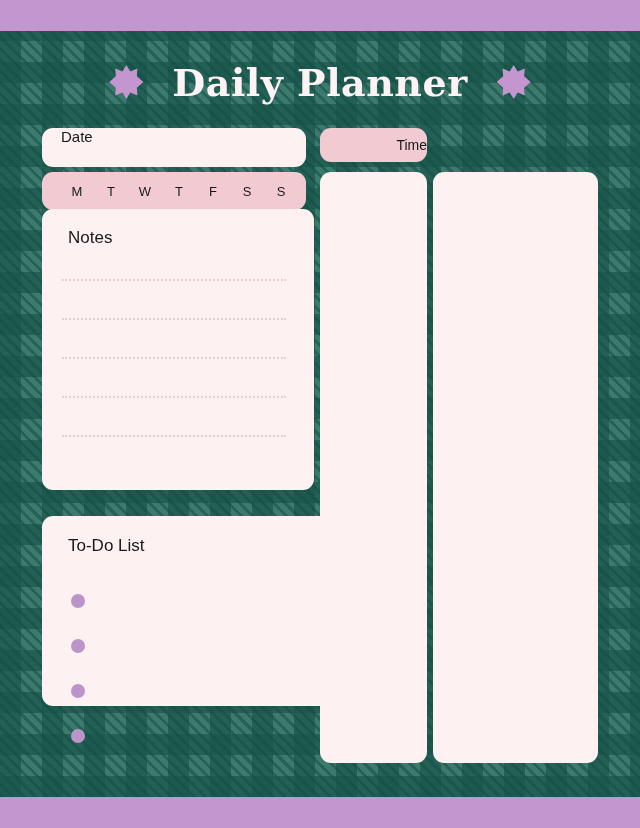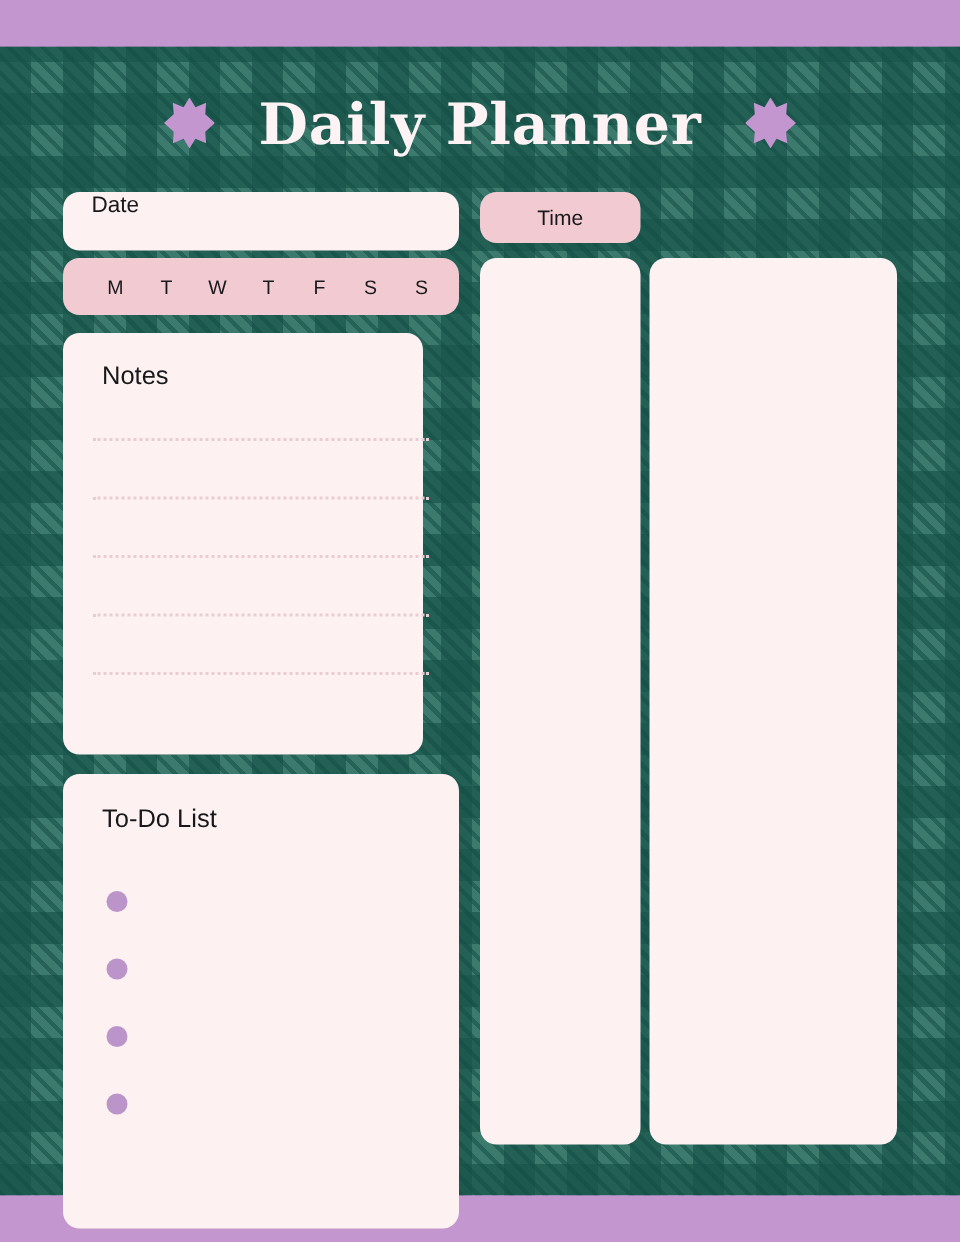--- a/index.html
+++ b/index.html
@@ -138,23 +138,24 @@
   }
   .weekday {
     width: 34px;
     text-align: center;
     font-size: 13px;
     color: #17181a;
   }
 
   .notes-card {
     left: 42px;
-    top: 222px;
+    top: 209px;
     width: 240px;
     height: 281px;
+    padding-left: 32px;
   }
   .notes-title {
     position: absolute;
     left: 26px;
     top: 19px;
     font-size: 17px;
     color: #17181a;
   }
   .note-lines {
     position: absolute;
@@ -165,21 +166,22 @@
   .note-line {
     height: 0;
     border-top: 2px dotted #e9cdd3;
     margin-bottom: 37px;
   }
 
   .todo-card {
     left: 42px;
     top: 516px;
     width: 264px;
-    height: 303px;
+    height: 190px;
+    padding-left: 36px;
   }
   .todo-title {
     position: absolute;
     left: 26px;
     top: 20px;
     font-size: 17px;
     color: #17181a;
   }
   .todo-items {
     position: absolute;
@@ -199,21 +201,21 @@
   }
 
   
   .time-header {
     left: 320px;
     top: 128px;
     width: 107px;
     height: 34px;
     display: flex;
     align-items: center;
-    justify-content: center;
+    justify-content: flex-end;
   }
   .schedule-header {
     left: 433px;
     top: 128px;
     width: 165px;
     height: 39px;
     display: flex;
     align-items: center;
     justify-content: center;
   }

